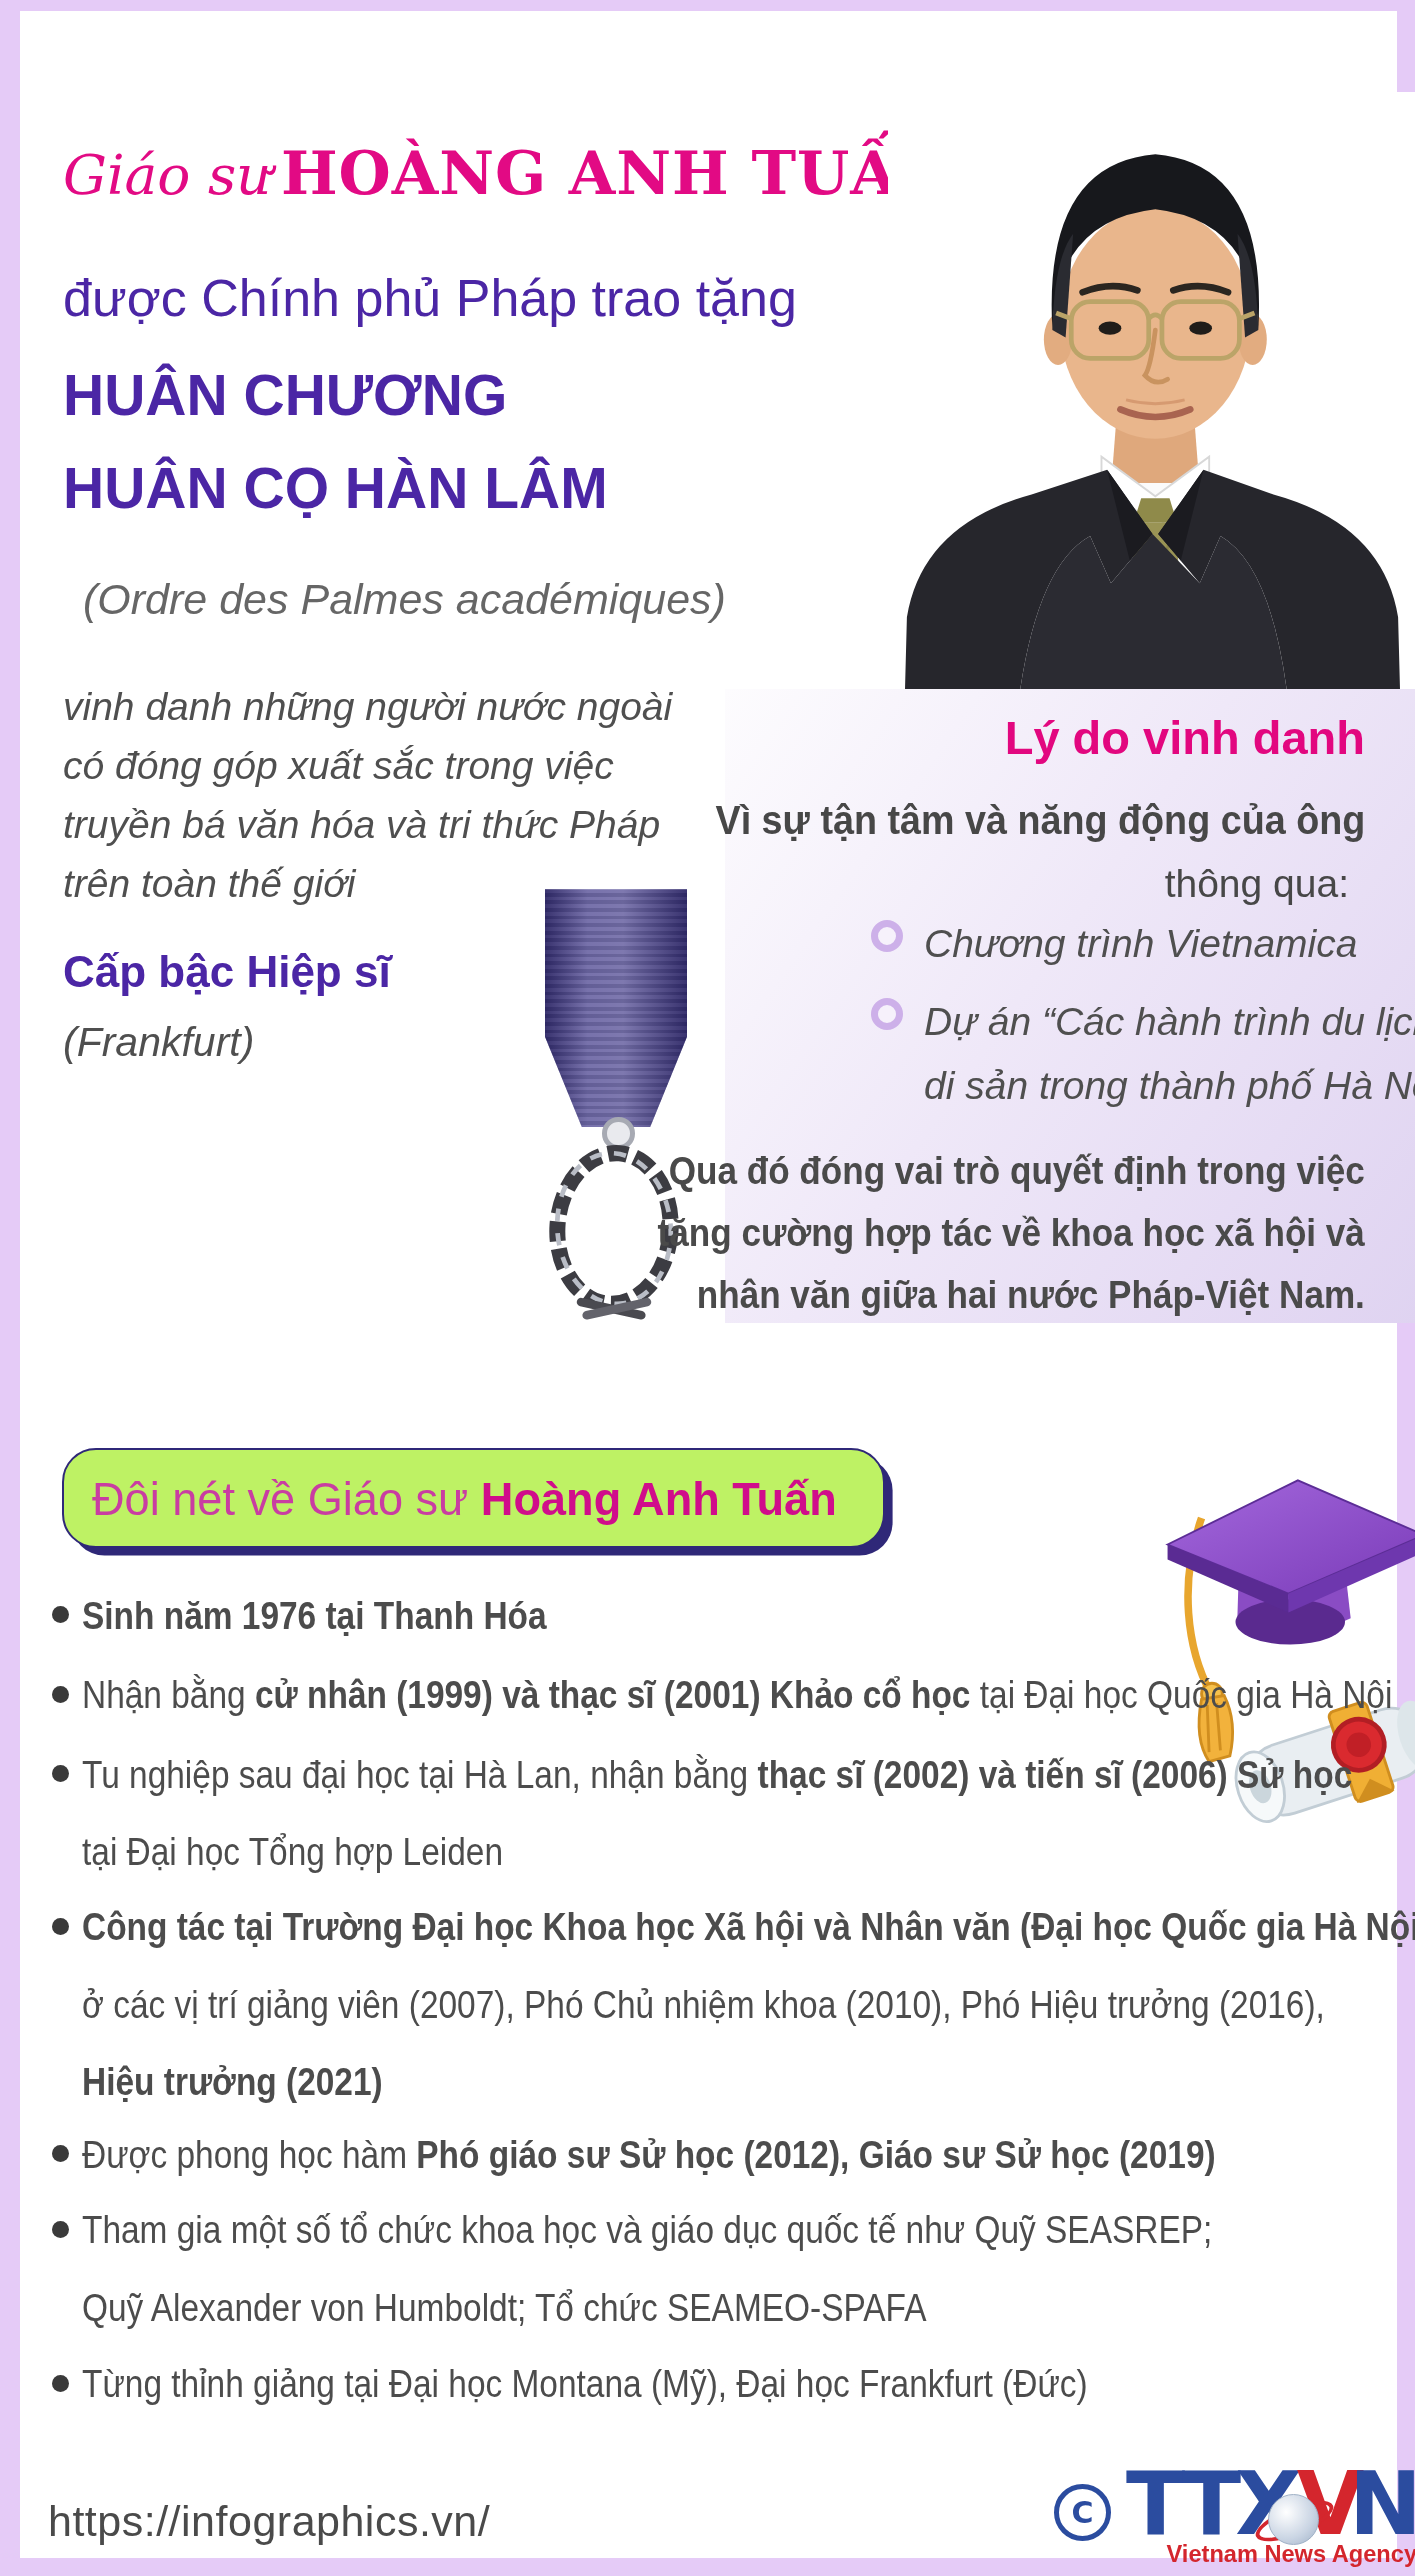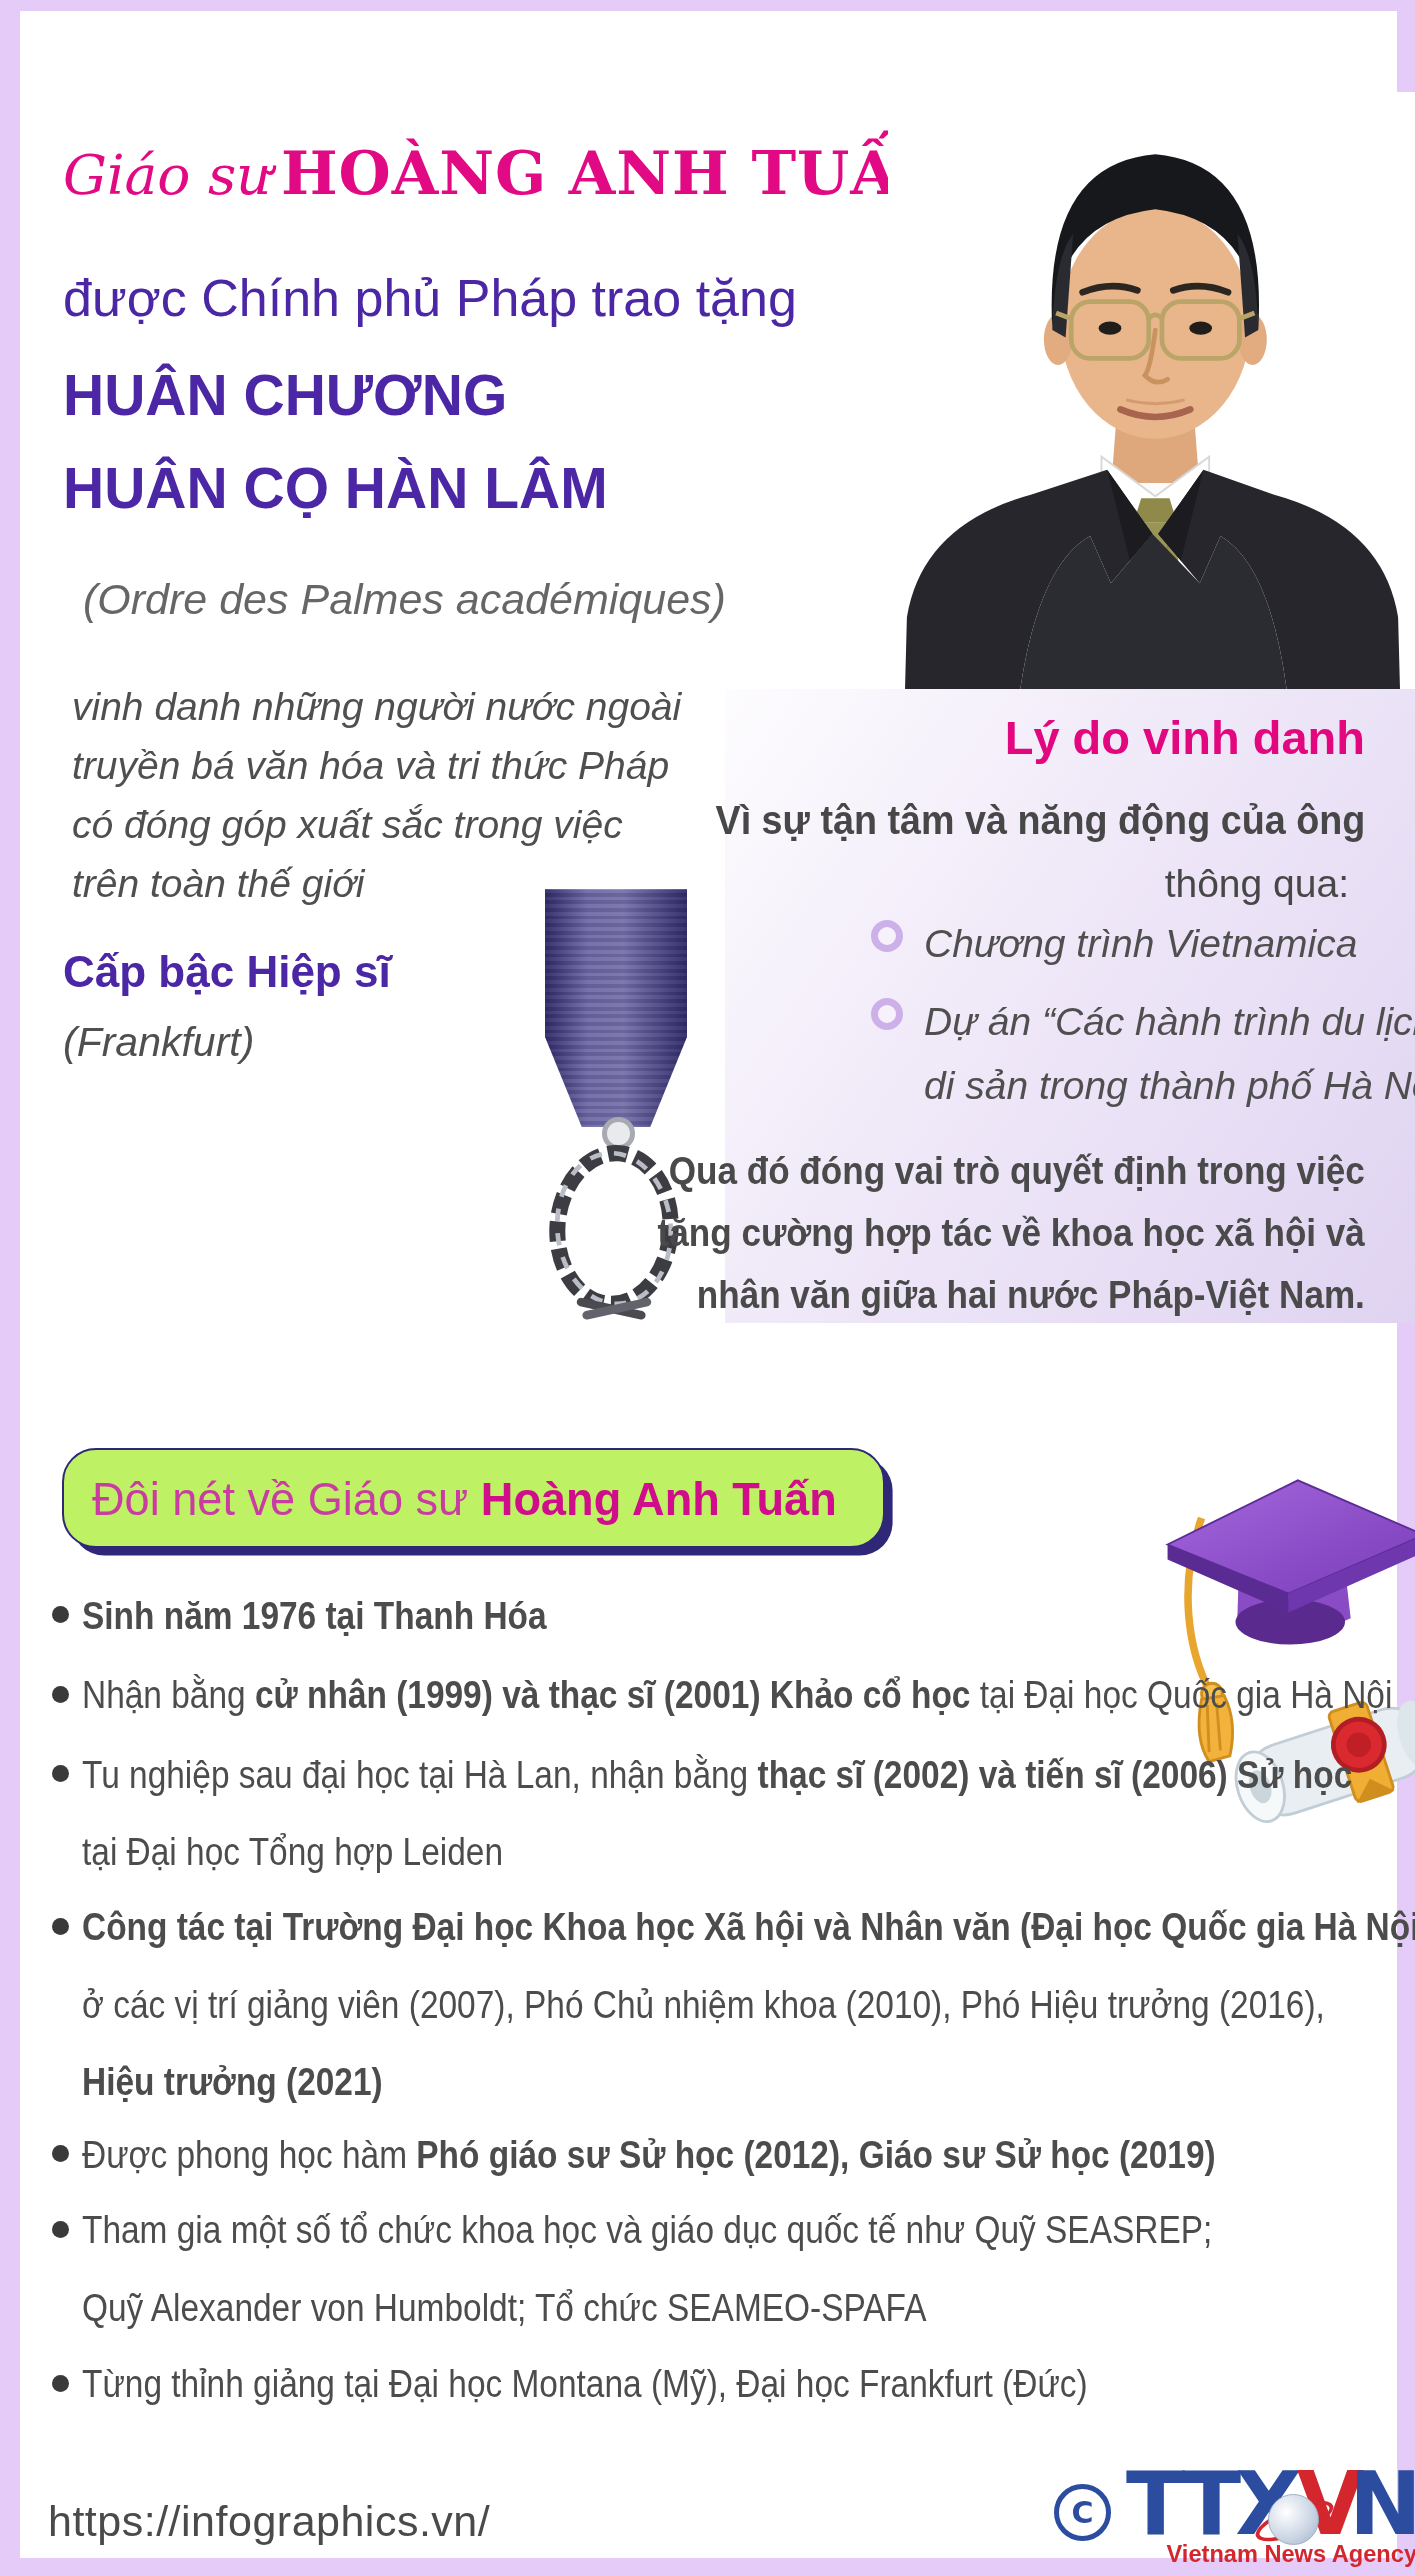--- a/index.html
+++ b/index.html
@@ -18,21 +18,21 @@
   .sqL{transform:scaleX(.88);transform-origin:0 0;white-space:nowrap;}
   .sqR{transform:scaleX(.9);transform-origin:100% 0;white-space:nowrap;text-align:right;}
   
   .title-row{left:43px;top:132px;line-height:1;}
   .title-prefix{font-family:"DejaVu Serif",serif;font-style:italic;font-size:55px;color:#E20A84;margin-top:20px;}
   .title-name{font-family:"DejaVu Serif",serif;font-weight:bold;font-size:60px;color:#E20A84;letter-spacing:0.9px;margin-left:9.4px;}
   .award-intro{left:43px;top:257px;font-size:52px;color:#4B26A5;font-weight:500;}
   .award-l1{left:43px;top:351px;font-size:57px;font-weight:bold;color:#4B26A5;}
   .award-l2{left:43px;top:444px;font-size:57px;font-weight:bold;color:#4B26A5;}
   .award-fr{left:43px;top:564px;font-size:43px;font-style:italic;color:#666666;margin-left:20px;}
-  .desc{left:52px;top:666px;font-size:39px;font-style:italic;color:#4F4F4F;line-height:59px;}
+  .desc{left:43px;top:666px;font-size:39px;font-style:italic;color:#4F4F4F;line-height:59px;}
   .rank{left:43px;top:936px;font-size:44px;font-weight:bold;color:#4B26A5;}
   .rank-fr{left:43px;top:1008px;font-size:41px;font-style:italic;color:#4F4F4F;}
   
   .ribbon{
     left:525px;top:878px;width:142px;height:238px;
     background:
       linear-gradient(90deg,rgba(25,20,70,.5),rgba(255,255,255,.18) 30%,rgba(255,255,255,.22) 55%,rgba(25,20,70,.5)),
       repeating-linear-gradient(180deg,#5A5399 0 3.8px,#413B80 3.8px 7.6px);
     clip-path:polygon(0 0,100% 0,100% 62%,74% 100%,26% 100%,0 62%);
   }
@@ -83,22 +83,22 @@
   <div class="abs title-row nw">
     <span class="title-prefix">Giáo sư</span><span class="title-name">HOÀNG ANH TUẤN</span>
   </div>
   <div class="abs award-intro nw">được Chính phủ Pháp trao tặng</div>
   <div class="abs award-l1 nw">HUÂN CHƯƠNG</div>
   <div class="abs award-l2 nw">HUÂN CỌ HÀN LÂM</div>
   <div class="abs award-fr nw">(Ordre des Palmes académiques)</div>
 
   <div class="abs desc">
     <div class="nw">vinh danh những người nước ngoài</div>
+    <div class="nw">có đóng góp xuất sắc trong việc</div>
     <div class="nw">truyền bá văn hóa và tri thức Pháp</div>
-    <div class="nw">có đóng góp xuất sắc trong việc</div>
     <div class="nw">trên toàn thế giới</div>
   </div>
 
   <div class="abs rank nw">Cấp bậc Hiệp sĩ</div>
   <div class="abs rank-fr nw">(Frankfurt)</div>
 
   <svg class="abs" style="left:868px;top:81px;" width="529" height="597" viewBox="0 0 560 632">
     <rect width="560" height="632" fill="#ffffff"></rect>
 
     <path d="M243,330 L323,330 L330,420 L283,462 L236,420 Z" fill="#DFA87C"></path>

